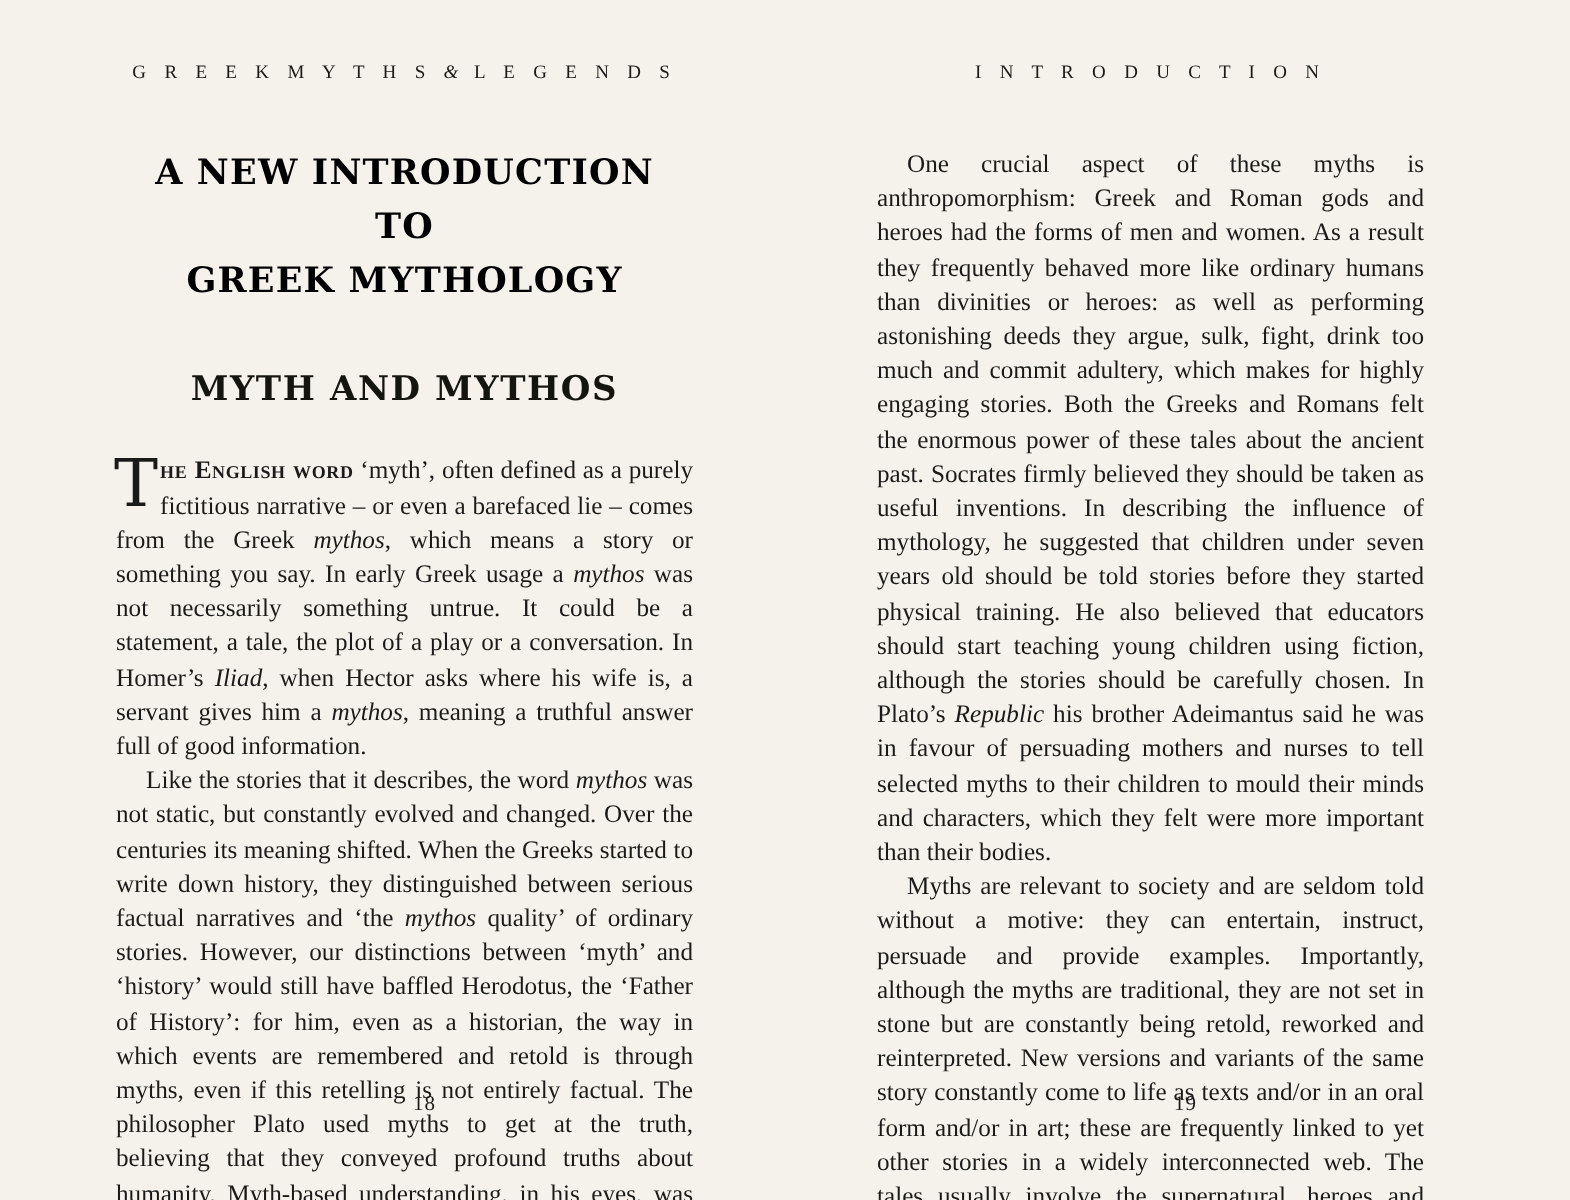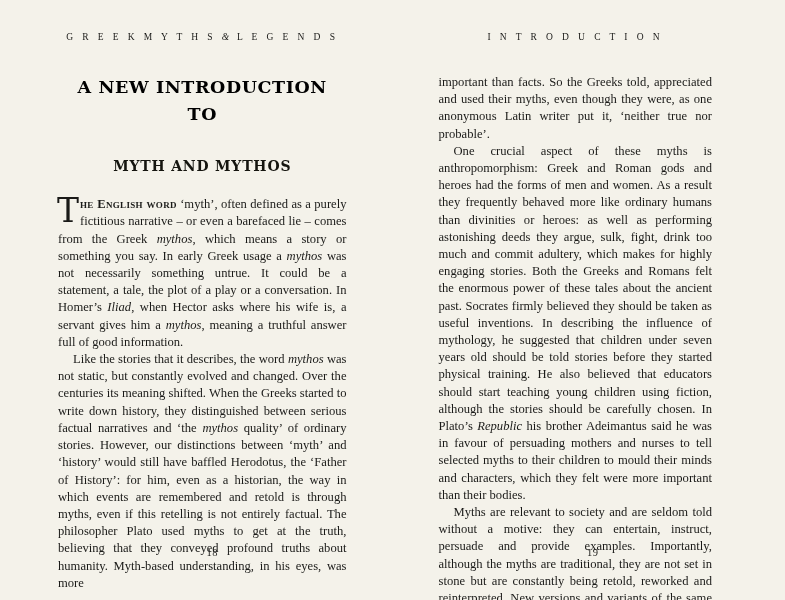--- a/index.html
+++ b/index.html
@@ -66,21 +66,21 @@
     text-transform: uppercase;
     margin: 0 auto;
     max-width: 280px;
   }
   .chapter-title .line2 {
     display: block;
     font-size: 17.5px;
   }
   .section-head {
     font-family: "DejaVu Serif", serif;
-    font-size: 14px;
+    font-size: 17px;
     font-weight: bold;
     letter-spacing: 0.8px;
     text-transform: uppercase;
     text-align: center;
     margin-top: 30px;
     margin-bottom: 22px;
     color: #15150f;
   }
   p.body {
     font-size: 12.6px;
@@ -133,36 +133,36 @@
   <div class="page page-left">
     <div class="running-head">
       <span>G R E E K   M Y T H S</span>
       <span class="amp">&amp;</span>
       <span>L E G E N D S</span>
     </div>
 
     <div class="title-block">
       <h1 class="chapter-title">
         <span>A New Introduction to</span>
+        <span class="line2">Greek Mythology</span>
       </h1>
     </div>
 
     <h2 class="section-head">Myth and Mythos</h2>
 
     <p class="body first"><span class="dropcap">T</span><span class="smallcaps-run">he English word</span> ‘myth’, often defined as a purely fictitious narrative – or even a barefaced lie – comes from the Greek <em>mythos</em>, which means a story or something you say. In early Greek usage a <em>mythos</em> was not necessarily something untrue. It could be a statement, a tale, the plot of a play or a conversation. In Homer’s <em>Iliad</em>, when Hector asks where his wife is, a servant gives him a <em>mythos</em>, meaning a truthful answer full of good information.</p>
 
     <p class="body">Like the stories that it describes, the word <em>mythos</em> was not static, but constantly evolved and changed. Over the centuries its meaning shifted. When the Greeks started to write down history, they distinguished between serious factual narratives and ‘the <em>mythos</em> quality’ of ordinary stories. However, our distinctions between ‘myth’ and ‘history’ would still have baffled Herodotus, the ‘Father of History’: for him, even as a historian, the way in which events are remembered and retold is through myths, even if this retelling is not entirely factual. The philosopher Plato used myths to get at the truth, believing that they conveyed profound truths about humanity. Myth-based understanding, in his eyes, was more</p>
 
     <div class="folio">18</div>
   </div>
 
   <div class="page page-right">
     <div class="running-head">I N T R O D U C T I O N</div>
 
-    <p class="body noindent">important than facts. So the Greeks told, appreciated and used their myths, even though they were, as one anonymous Latin writer put it, ‘neither true nor probable’.</p>
 
     <p class="body">One crucial aspect of these myths is anthropomorphism: Greek and Roman gods and heroes had the forms of men and women. As a result they frequently behaved more like ordinary humans than divinities or heroes: as well as performing astonishing deeds they argue, sulk, fight, drink too much and commit adultery, which makes for highly engaging stories. Both the Greeks and Romans felt the enormous power of these tales about the ancient past. Socrates firmly believed they should be taken as useful inventions. In describing the influence of mythology, he suggested that children under seven years old should be told stories before they started physical training. He also believed that educators should start teaching young children using fiction, although the stories should be carefully chosen. In Plato’s <em>Republic</em> his brother Adeimantus said he was in favour of persuading mothers and nurses to tell selected myths to their children to mould their minds and characters, which they felt were more important than their bodies.</p>
 
     <p class="body">Myths are relevant to society and are seldom told without a motive: they can entertain, instruct, persuade and provide examples. Importantly, although the myths are traditional, they are not set in stone but are constantly being retold, reworked and reinterpreted. New versions and variants of the same story constantly come to life as texts and/or in an oral form and/or in art; these are frequently linked to yet other stories in a widely interconnected web. The tales usually involve the supernatural, heroes and heroines, monsters,</p>
 
     <div class="folio">19</div>
   </div>
 
 </div>
 

